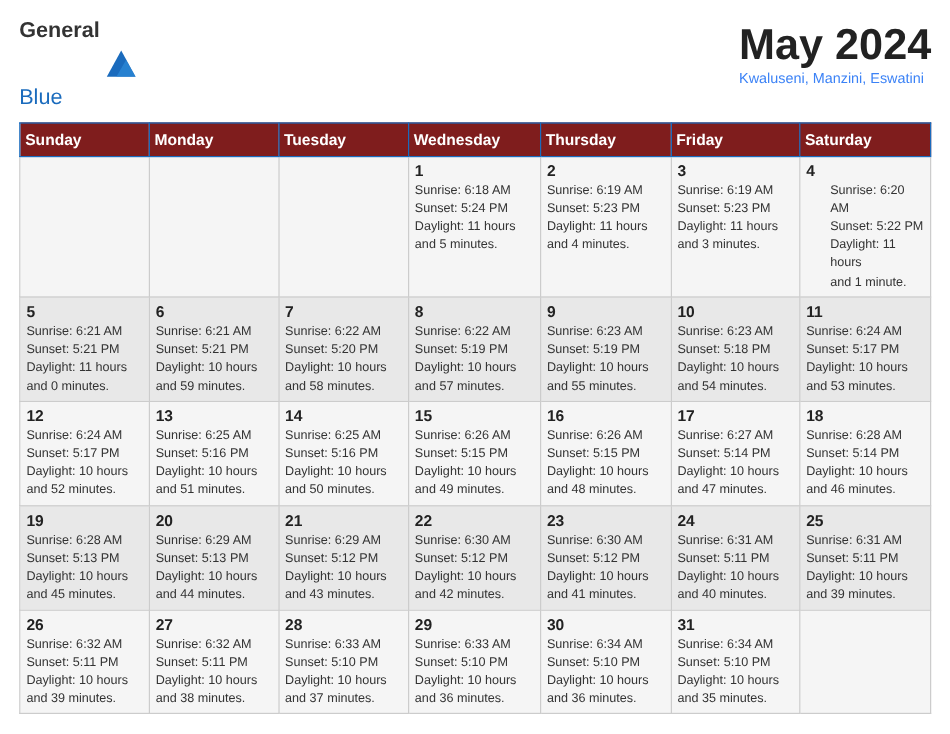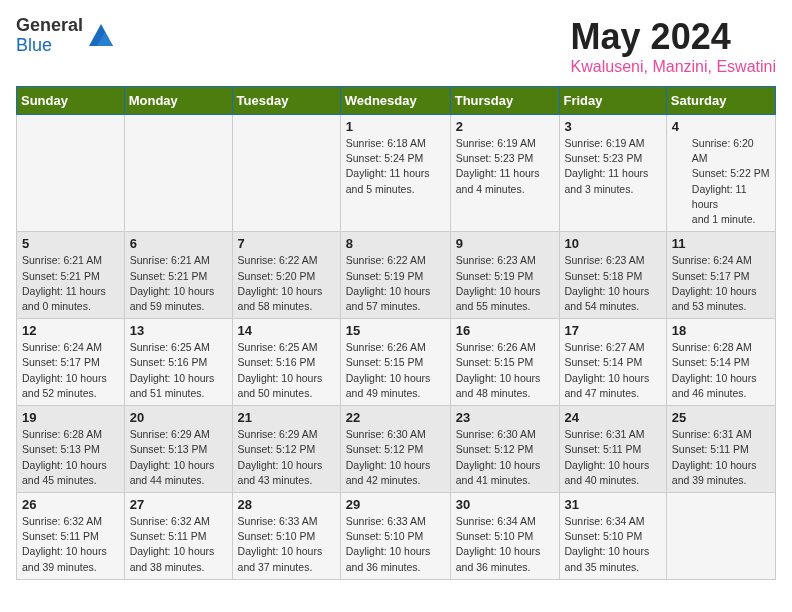--- a/index.html
+++ b/index.html
@@ -17,20 +17,21 @@
       margin-bottom: 10px;
     }
     .logo {
       display: flex;
       align-items: center;
     }
     .logo-text {
       display: flex;
       flex-direction: column;
       line-height: 1.1;
+      gap: 36px;
     }
     .logo-general {
       font-size: 18px;
       font-weight: bold;
       color: #333;
     }
     .logo-blue {
       font-size: 18px;
       font-weight: normal;
       color: #1a6bbd;
@@ -42,29 +43,29 @@
     }
     .title-section {
       text-align: left;
     }
     .month-year {
       font-size: 36px;
       font-weight: bold;
       color: #222;
     }
     .location {
-      font-size: 16px;
-      color: #ec4899;
+      font-size: 12px;
+      color: #3b82f6;
     }
     .calendar {
       width: 100%;
       border-collapse: collapse;
     }
     .calendar thead th {
-      background-color: #4d7c0f;
+      background-color: #7f1d1d;
       color: #fff;
       font-size: 13px;
       padding: 6px 4px;
       text-align: left;
       border: 1px solid #1a6bbd;
     }
     .calendar tbody td {
       vertical-align: top;
       border: 1px solid #ccc;
       padding: 4px 5px;

